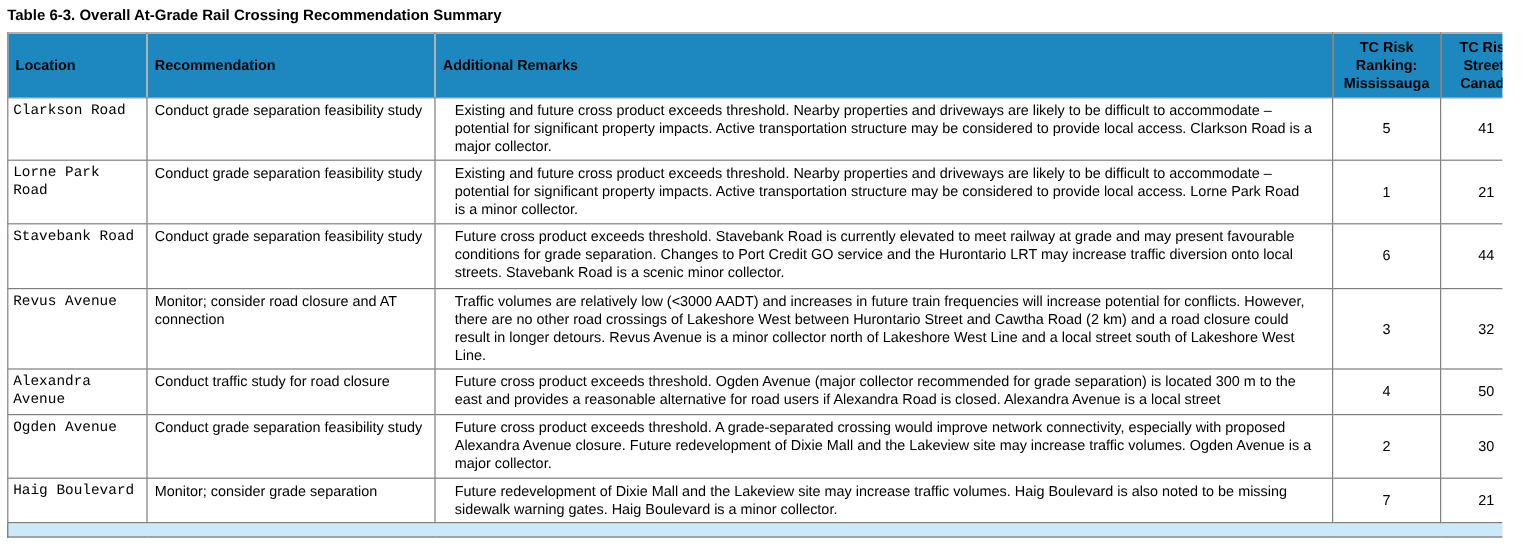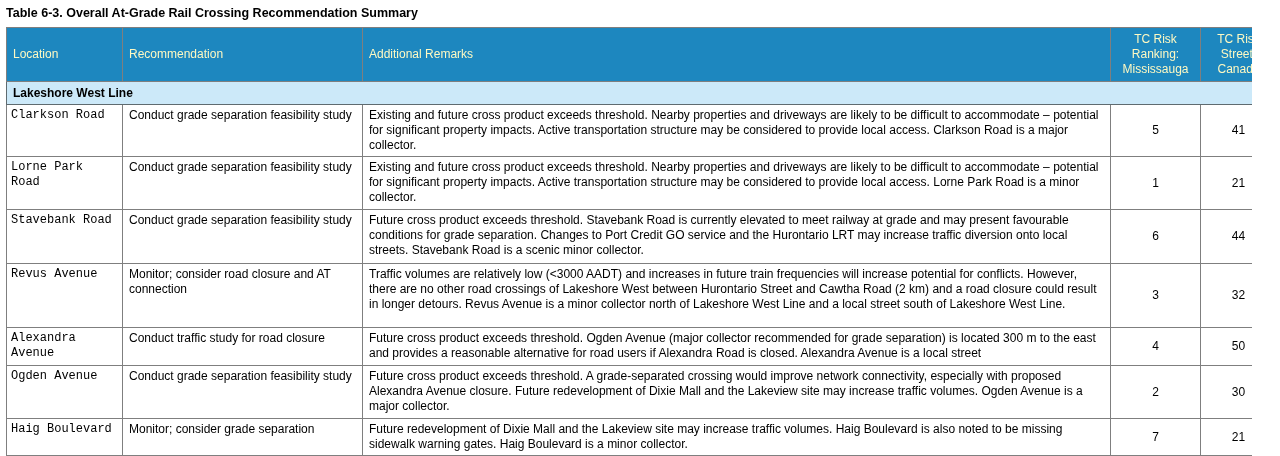--- a/index.html
+++ b/index.html
@@ -13,34 +13,34 @@
   }
   table.recommend-table {
     border-collapse: collapse; table-layout: fixed;
     width: 1270px; margin-left: 6px;
   }
   table.recommend-table th, table.recommend-table td {
     border: 1px solid #7f7f7f; font-size: 12px; line-height: 15px;
     overflow: hidden; box-sizing: border-box;
   }
   thead th {
-    background: #1d87bf; color: #fef9c3; font-weight: normal;
+    background: #1d87bf; color: #000000; font-weight: bold;
     border: 1px solid #3f6579; vertical-align: middle;
     text-align: left; padding: 4px 6px; height: 47px;
   }
   thead th.center { text-align: center; padding: 4px 2px; }
   tr.section-row td {
     background: #cce9f9; font-weight: bold; padding: 3px 6px;
     border: 1px solid #5f6b70;
   }
   tr.section-row.strip td { padding: 0; height: 12px; }
   td.loc { vertical-align: top; padding: 3px 4px 3px 4px; font-family: Liberation Mono, monospace; }
   td.rec { vertical-align: top; padding: 3px 6px; }
   td.rec.rec-bold { font-weight: normal; }
-  td.rem { vertical-align: top; padding: 3px 6px; margin-left: 16px; }
+  td.rem { vertical-align: top; padding: 3px 16px; margin-left: 16px; }
   td.rank { text-align: center; vertical-align: middle; padding: 2px; }
 </style>
 </head>
 <body>
 
 <div class="page">
 
   <div class="doc-title">Table 6-3. Overall At-Grade Rail Crossing Recommendation Summary</div>
 
   <table class="recommend-table">
@@ -54,23 +54,20 @@
     <thead>
       <tr>
         <th>Location</th>
         <th>Recommendation</th>
         <th>Additional Remarks</th>
         <th class="center">TC Risk Ranking: Mississauga</th>
         <th class="center">TC Risk Street: Canada</th>
       </tr>
     </thead>
     <tbody>
-      <tr class="section-row" style="height:23px">
-        <td colspan="5">Lakeshore West Line</td>
-      </tr>
 
       <tr class="data-row" style="height:52px">
         <td class="loc">Clarkson Road</td>
         <td class="rec rec-bold">Conduct grade separation feasibility study</td>
         <td class="rem">Existing and future cross product exceeds threshold. Nearby properties and driveways are likely to be difficult to accommodate – potential for significant property impacts. Active transportation structure may be considered to provide local access. Clarkson Road is a major collector.</td>
         <td class="rank">5</td>
         <td class="rank">41</td>
       </tr>
 
       <tr class="data-row" style="height:53px">

